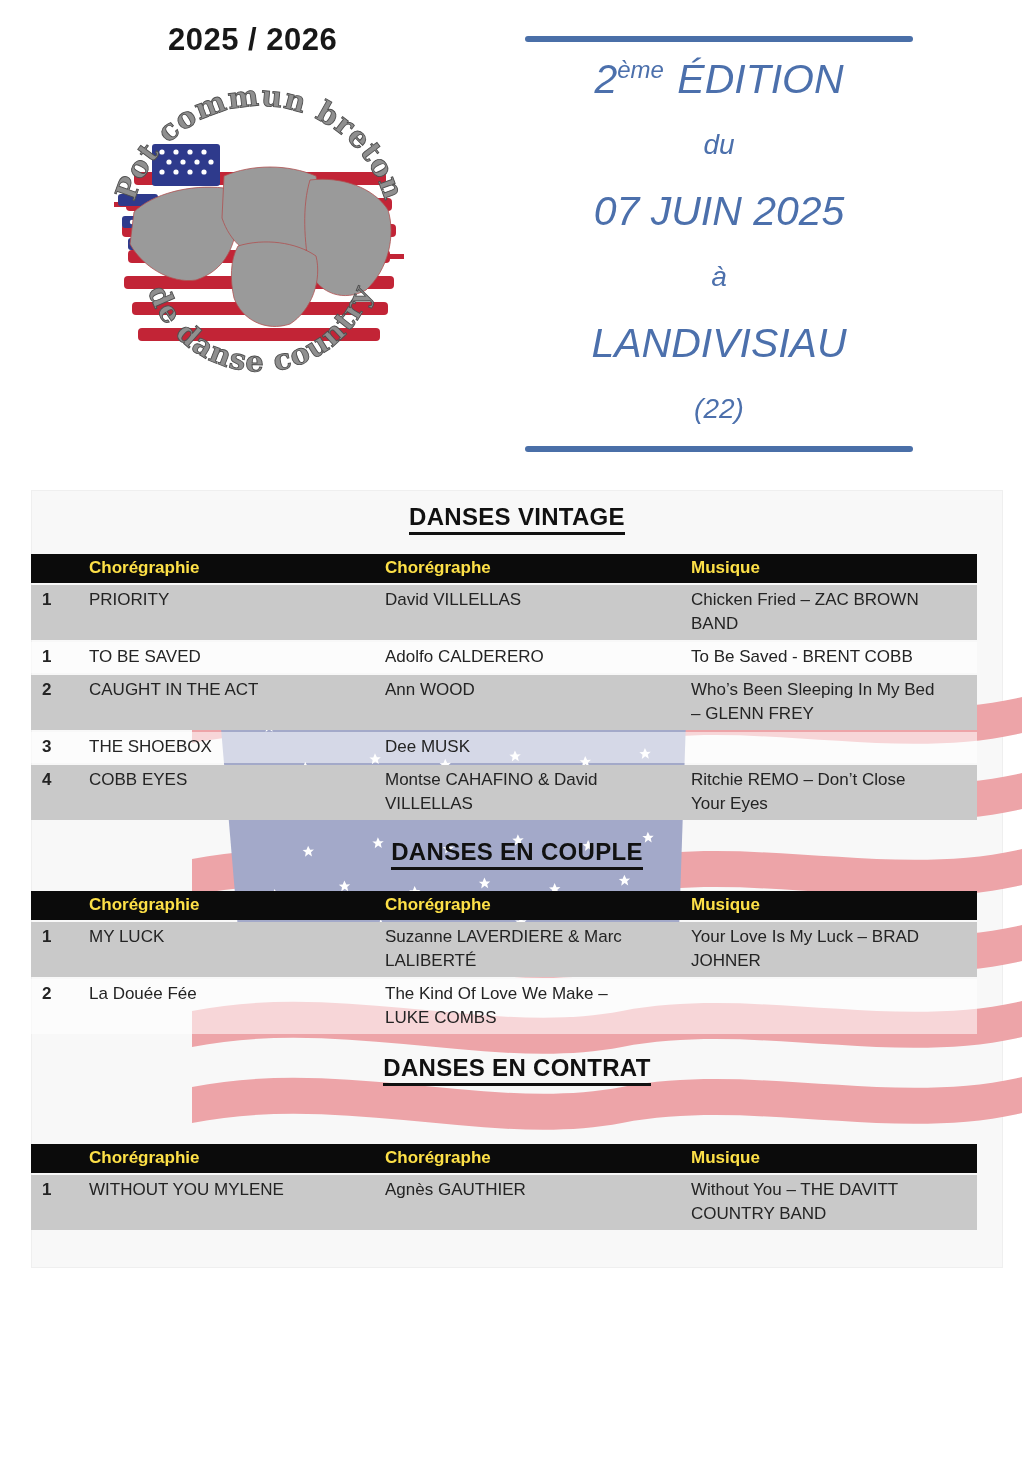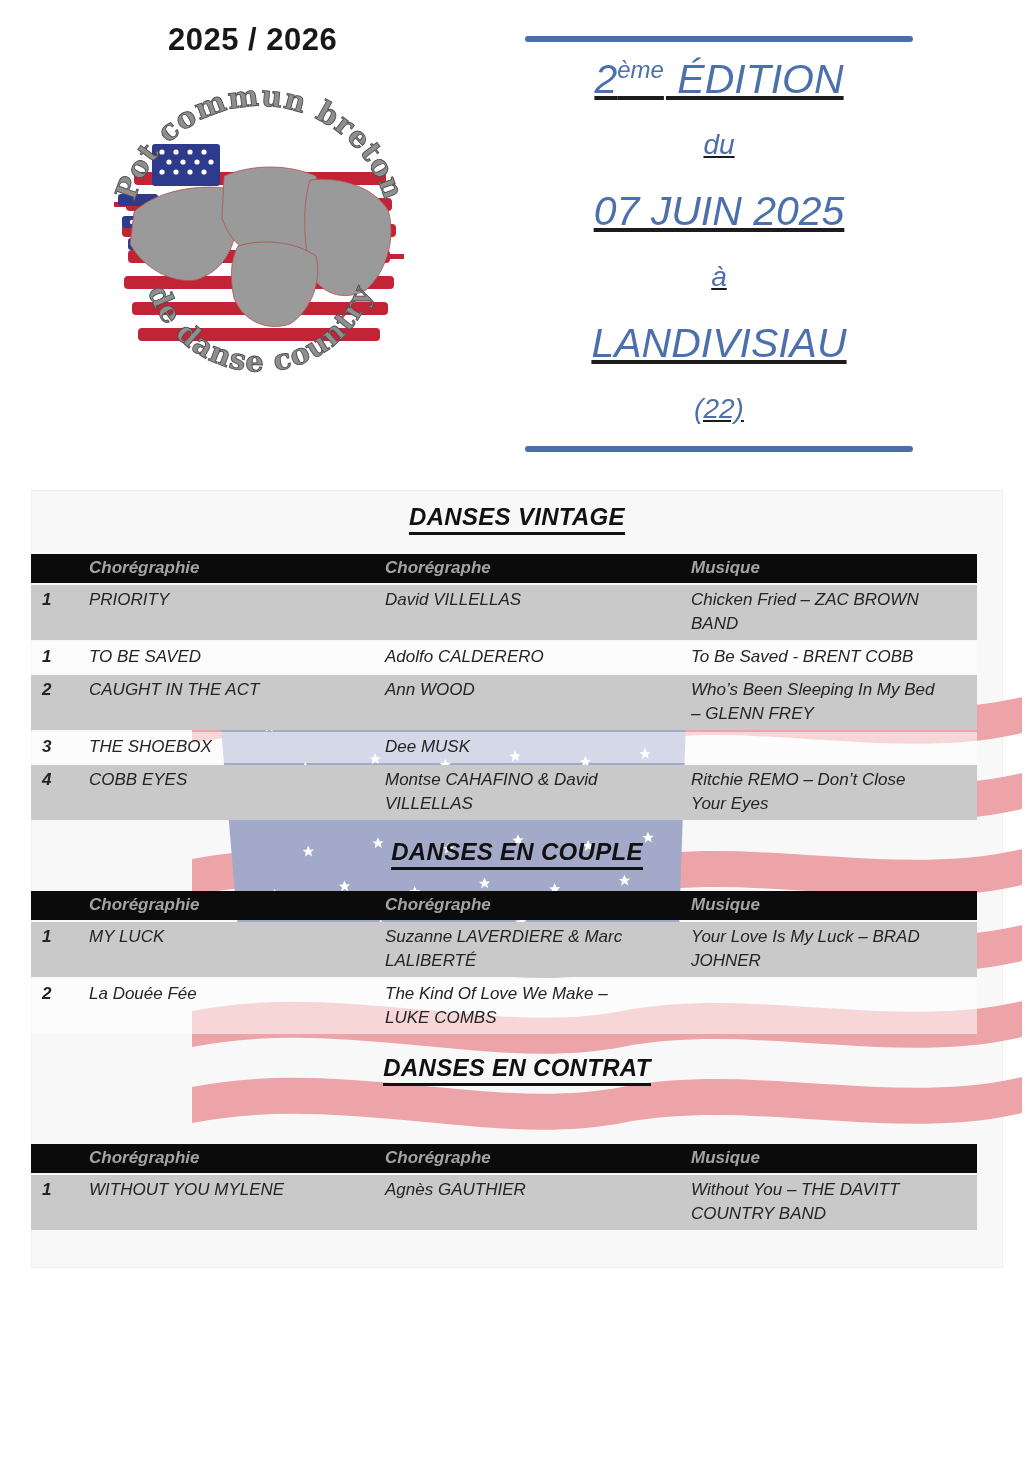--- a/index.html
+++ b/index.html
@@ -14,54 +14,54 @@
   .season{
     position:absolute;left:168px;top:22px;width:190px;
     font-size:31px;font-weight:bold;color:#181818;letter-spacing:.5px;
     text-align:left;
   }
   .logo{position:absolute;left:112px;top:84px;width:296px;height:302px;}
 
   
   .edition-block{position:absolute;left:525px;top:36px;width:388px;}
   .blue-rule{height:6px;border-radius:3px;background:#4a6fa8;}
-  .ed-stack{margin-top:4px;margin-bottom:4px;text-decoration:underline;}
+  .ed-stack{margin-top:4px;margin-bottom:4px;}
   .ed-line{
     height:66px;display:flex;align-items:center;justify-content:center;
     font-style:italic;color:#4c70ac;font-weight:500;
   }
   .ed-line.big{font-size:41px;}
   .ed-line.small{font-size:28px;}
   .ed-line sup{font-size:24px;vertical-align:super;line-height:0;margin-right:2px;}
 
   
   .panel{
     position:absolute;left:31px;top:490px;width:972px;height:778px;
-    background:#f8f8f8;border:1px solid #efefef;box-sizing:border-box;font-style:italic;
+    background:#f8f8f8;border:1px solid #efefef;box-sizing:border-box;
   }
   .watermark{position:absolute;left:160px;top:180px;width:830px;height:510px;pointer-events:none;}
 
   .sections{position:relative;z-index:2;}
   .sec-title{
     text-align:center;font-weight:bold;font-size:24px;color:#111;
     letter-spacing:.3px;
   }
   .sec-title .u{border-bottom:3px solid #111;padding-bottom:1px;display:inline-block;}
   .t1{margin-top:12px;}
   .t2{margin-top:18px;}
   .t3{margin-top:20px;}
 
   .dtable{width:946px;margin-left:-1px;}
   .gap1{margin-top:19px;}
   .gap2{margin-top:21px;}
   .gap3{margin-top:58px;}
 
   .thead{
     display:grid;grid-template-columns:48px 296px 306px 1fr;
-    background:#0b0b0b;color:#a3a3a3;font-weight:bold;font-size:17px;
+    background:#0b0b0b;color:#fde047;font-weight:bold;font-size:17px;
   }
   .thead .hcell{padding:4px 10px 5px 10px;line-height:20px;}
   .trow{
     display:grid;grid-template-columns:48px 296px 306px 1fr;
     margin-top:2px;font-size:17px;color:#242424;
   }
   .trow.gray{background:#c9c9c9;}
   .trow.light{background:rgba(255,255,255,0.55);}
   .cell{padding:3px 12px 4px 10px;line-height:24px;}
   .cell.num{font-weight:bold;padding-left:11px;}

